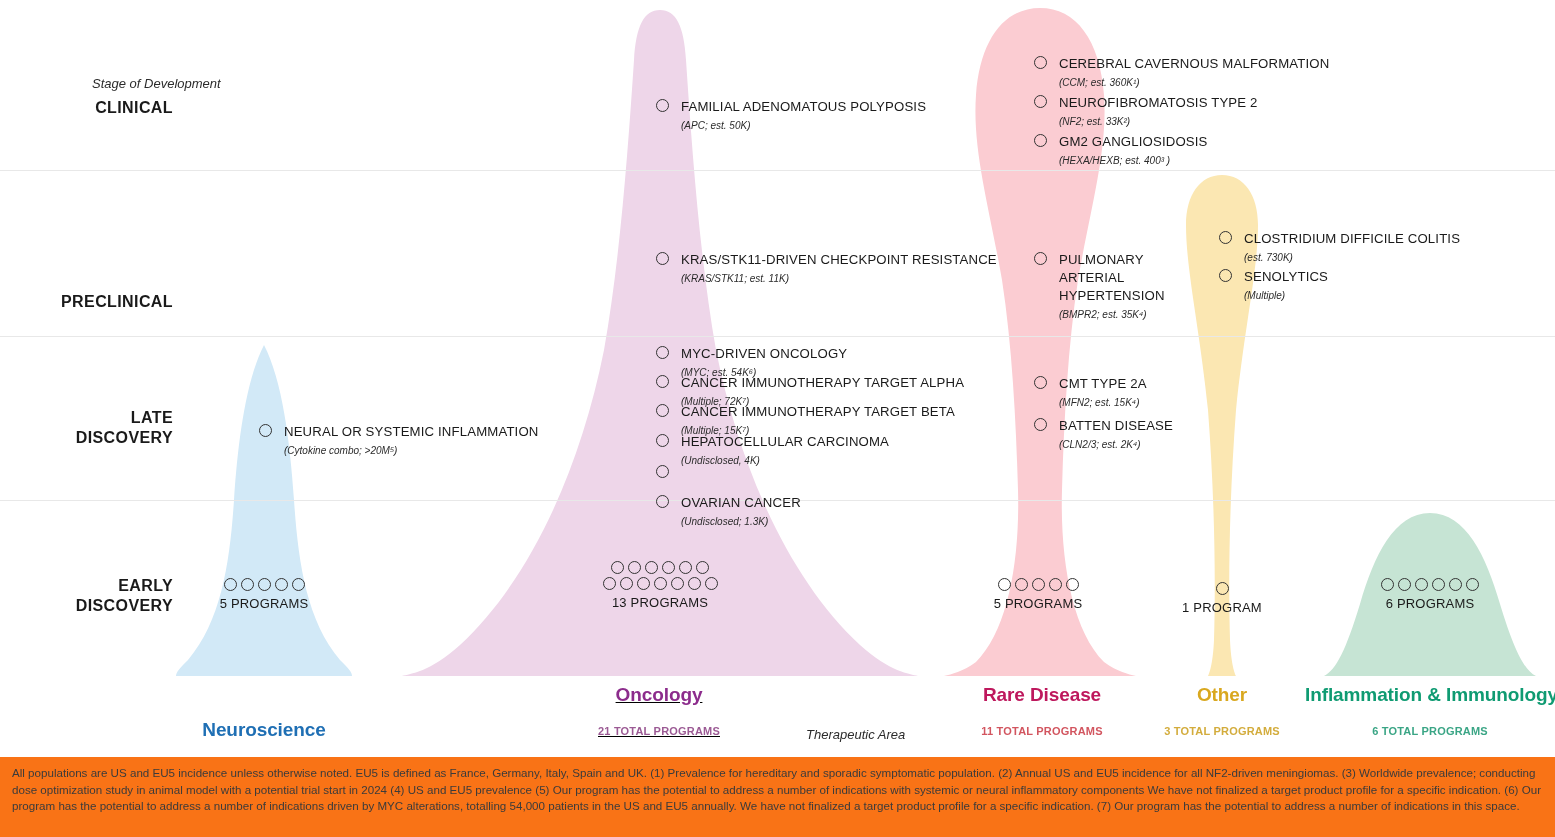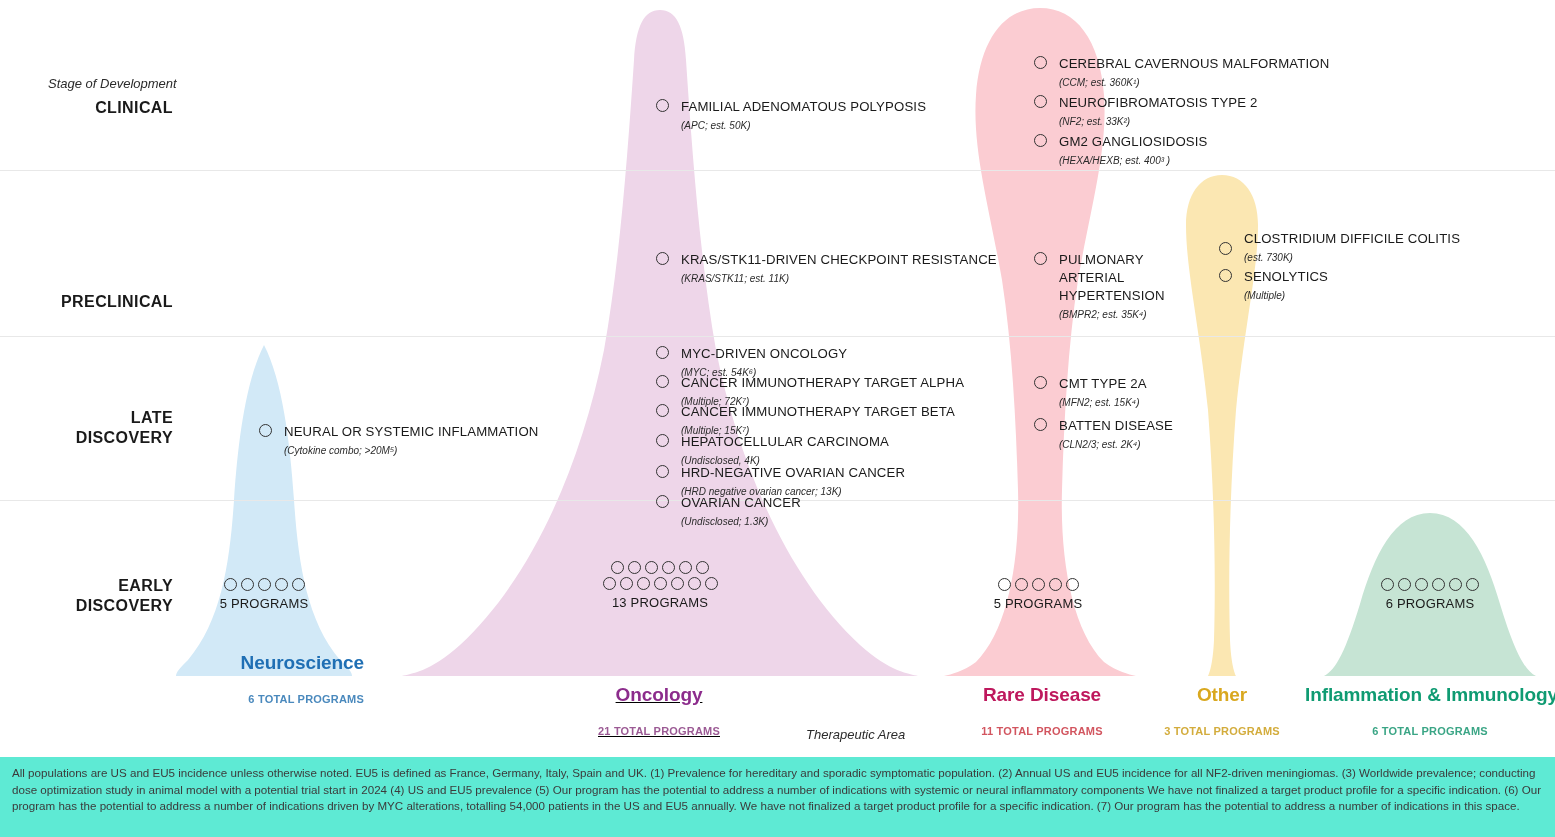--- a/index.html
+++ b/index.html
@@ -18,20 +18,21 @@
   
   .divider{position:absolute;left:0;width:1555px;height:1px;background:#e8e8e8;}
 
   
   .axis-caption{
     position:absolute;
     font-style:italic;
     font-size:13px;
     color:#2b2b2b;
     white-space:nowrap;
+    margin-left:44px;
   }
   .stage-label{
     position:absolute;
     font-size:16px;
     font-weight:bold;
     color:#1a1a1a;
     letter-spacing:.4px;
     text-align:right;
     line-height:20px;
     white-space:pre-line;
@@ -65,21 +66,21 @@
   .col-name{font-size:19px;font-weight:bold;letter-spacing:-.1px;white-space:nowrap;}
   .col-total{font-size:11px;font-weight:bold;margin-top:19px;letter-spacing:.2px;white-space:nowrap;}
 
   .x-axis-caption{
     position:absolute;font-style:italic;font-size:13px;color:#2b2b2b;white-space:nowrap;
   }
 
   
   #footnote{
     position:absolute;left:0;top:757px;width:1555px;height:80px;
-    background:#5eead4;
+    background:#f97316;
     box-sizing:border-box;
     padding:8px 12px 0 12px;
   }
   #footnote p{
     margin:0;
     font-size:11.6px;
     line-height:16.5px;
     color:#3b3b3b;
     font-family:"Liberation Sans", sans-serif;
     text-align:left;
@@ -198,21 +199,21 @@
   <div class="entry" style="left:1034px;top:250px;">
     <span class="bullet"></span>
     <span class="entry-text">
       <span class="entry-title">PULMONARY
 ARTERIAL
 HYPERTENSION</span><br>
       <span class="entry-sub">(BMPR2; est. 35K⁴)</span>
     </span>
   </div>
 
-  <div class="entry" style="left:1219px;top:229px;align-items:center;">
+  <div class="entry" style="left:1219px;top:229px;">
     <span class="bullet"></span>
     <span class="entry-text">
       <span class="entry-title">CLOSTRIDIUM DIFFICILE COLITIS</span><br>
       <span class="entry-sub">(est. 730K)</span>
     </span>
   </div>
   <div class="entry" style="left:1219px;top:267px;">
     <span class="bullet"></span>
     <span class="entry-text">
       <span class="entry-title">SENOLYTICS</span><br>
@@ -251,24 +252,20 @@
   </div>
   <div class="entry" style="left:656px;top:432px;">
     <span class="bullet"></span>
     <span class="entry-text">
       <span class="entry-title">HEPATOCELLULAR CARCINOMA</span><br>
       <span class="entry-sub">(Undisclosed, 4K)</span>
     </span>
   </div>
   <div class="entry" style="left:656px;top:463px;">
     <span class="bullet"></span>
-    <span class="entry-text">
-      <span class="entry-title">HRD-NEGATIVE OVARIAN CANCER</span><br>
-      <span class="entry-sub">(HRD negative ovarian cancer; 13K)</span>
-    </span>
   </div>
   <div class="entry" style="left:656px;top:493px;">
     <span class="bullet"></span>
     <span class="entry-text">
       <span class="entry-title">OVARIAN CANCER</span><br>
       <span class="entry-sub">(Undisclosed; 1.3K)</span>
     </span>
   </div>
 
   <div class="entry" style="left:1034px;top:374px;">
@@ -322,34 +319,40 @@
     <div class="dots" style="width:92px;margin:0 auto;">
       <span class="dot"></span>
       <span class="dot"></span>
       <span class="dot"></span>
       <span class="dot"></span>
       <span class="dot"></span>
     </div>
     <div class="cluster-count">5 PROGRAMS</div>
   </div>
 
+  <div class="cluster" style="left:1142px;top:582px;width:160px;">
+    <div class="dots" style="width:20px;margin:0 auto;">
+      <span class="dot"></span>
+    </div>
+    <div class="cluster-count">1 PROGRAM</div>
+  </div>
 
   <div class="cluster" style="left:1350px;top:578px;width:160px;">
     <div class="dots" style="width:105px;margin:0 auto;">
       <span class="dot"></span>
       <span class="dot"></span>
       <span class="dot"></span>
       <span class="dot"></span>
       <span class="dot"></span>
       <span class="dot"></span>
     </div>
     <div class="cluster-count">6 PROGRAMS</div>
   </div>
 
-  <div class="col-footer" style="left:164px;top:652px;width:200px;text-align:right;">
+  <div class="col-footer" style="left:164px;top:719px;width:200px;">
     <div class="col-name" style="color:#1f6fb4;">Neuroscience</div>
     <div class="col-total" style="color:#4a89bd;">6 TOTAL PROGRAMS</div>
   </div>
   <div class="col-footer" style="left:559px;top:684px;width:200px;text-decoration:underline;">
     <div class="col-name" style="color:#8c2c8c;">Oncology</div>
     <div class="col-total" style="color:#9b5a94;">21 TOTAL PROGRAMS</div>
   </div>
   <div class="col-footer" style="left:942px;top:684px;width:200px;">
     <div class="col-name" style="color:#be185d;">Rare Disease</div>
     <div class="col-total" style="color:#d2555f;">11 TOTAL PROGRAMS</div>

